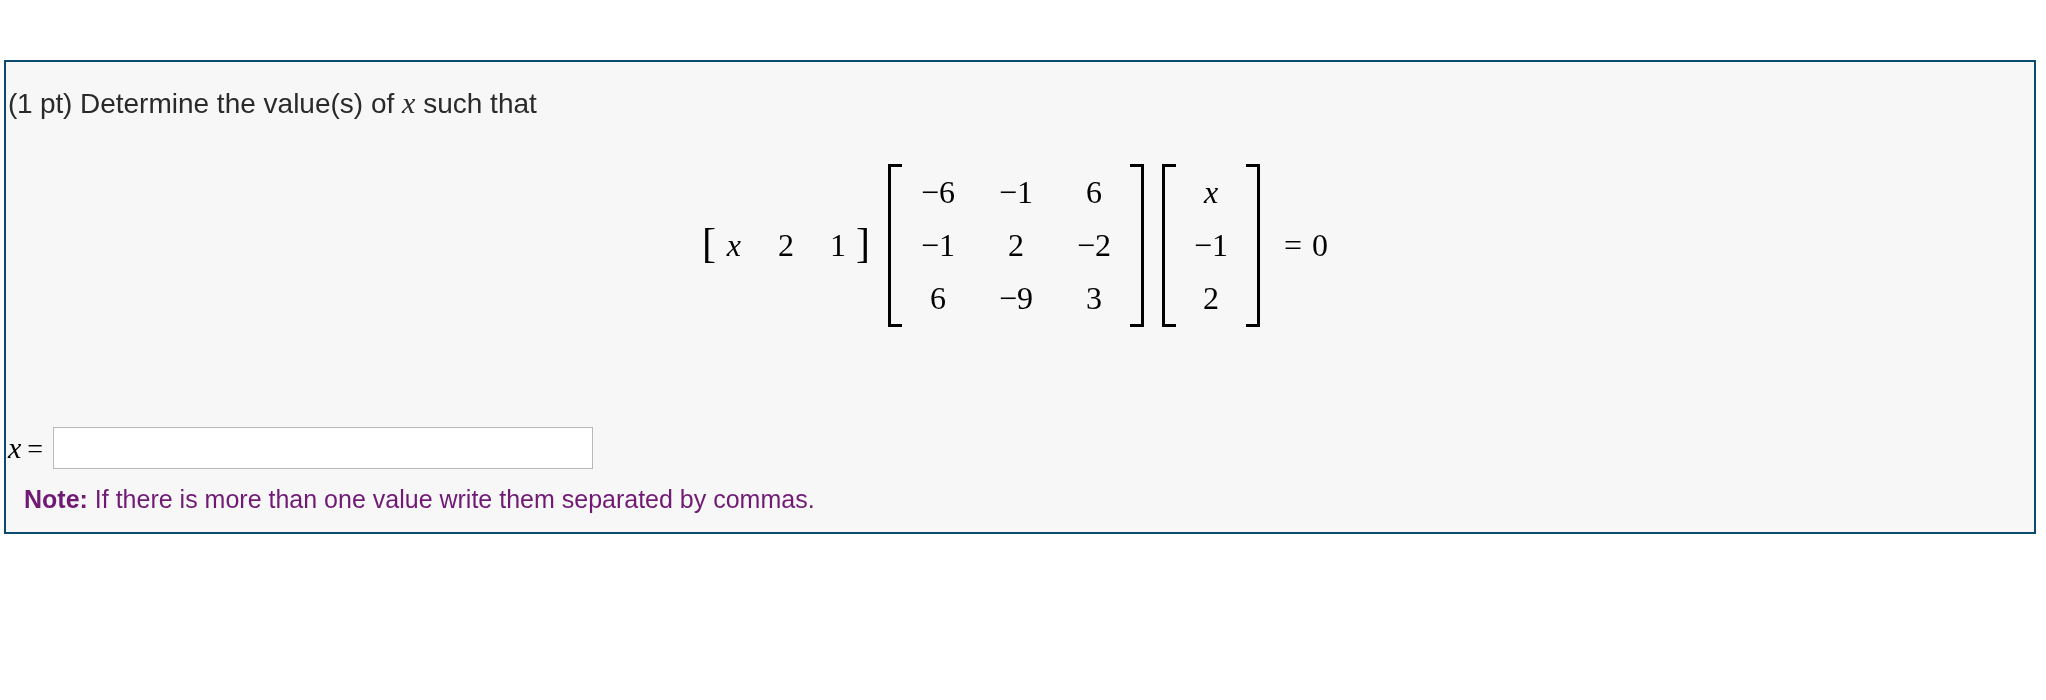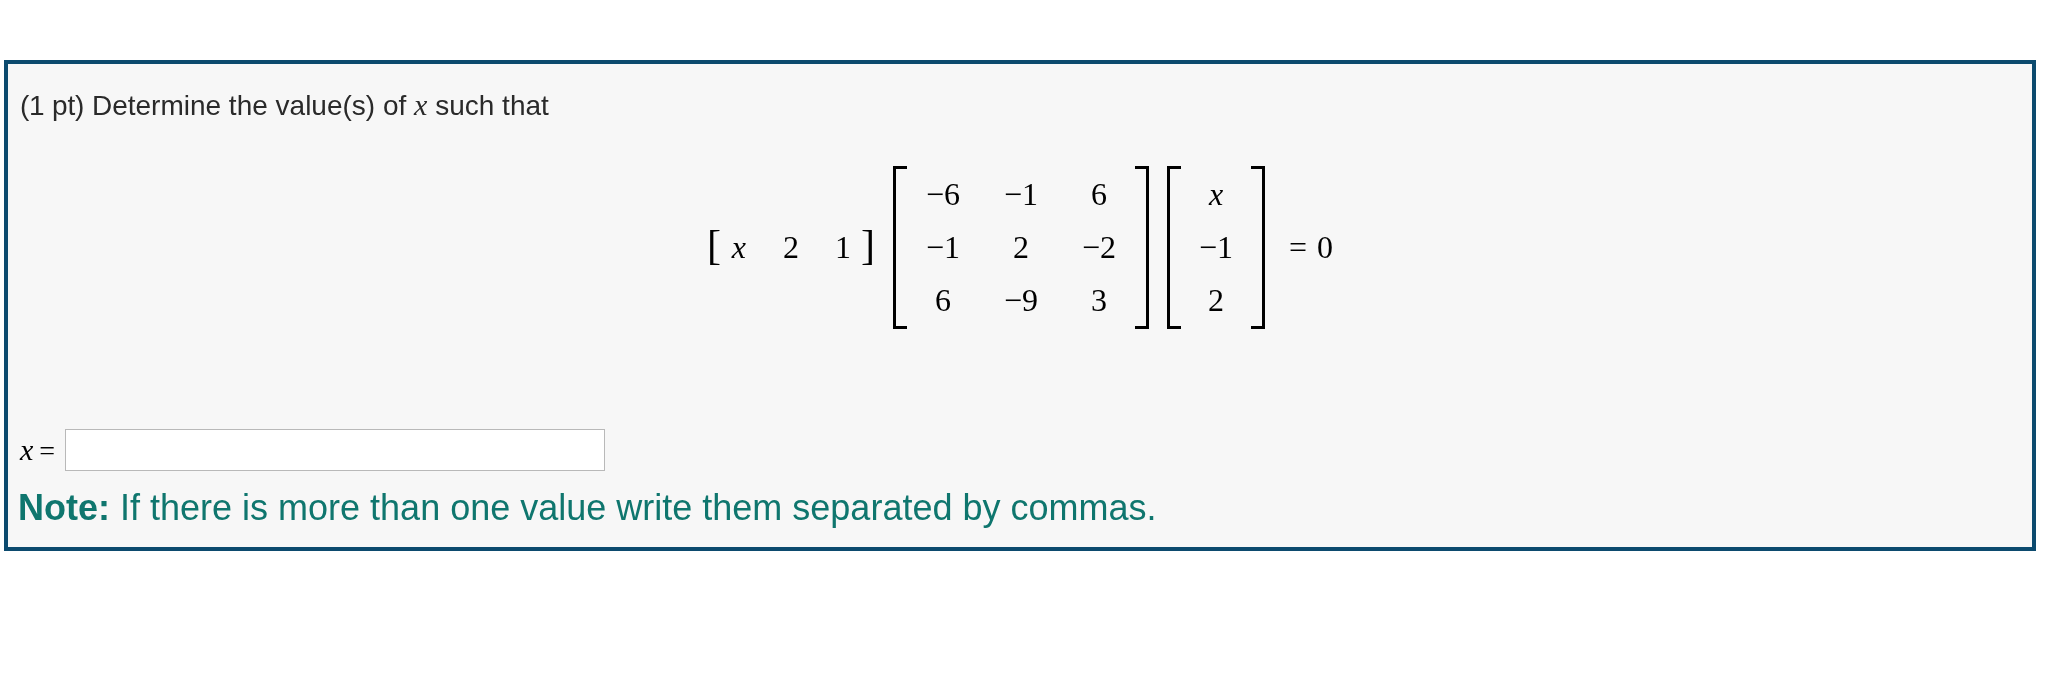--- a/index.html
+++ b/index.html
@@ -11,22 +11,22 @@
       font-family: Arial, Helvetica, sans-serif;
       background: #ffffff;
       width: 2046px;
       height: 700px;
     }
     .problem-container {
       margin-top: 60px;
       margin-left: 4px;
       margin-right: 10px;
       background: #f7f7f7;
-      border: 4px solid #0c4a6e;
-      padding: 24px 10px 18px 10px;
+      border: 2px solid #0c4a6e;
+      padding: 24px 10px 18px 0;
     }
     .prompt-line {
       font-size: 28px;
       color: #2a2a2a;
       margin-bottom: 44px;
       margin-left: 2px;
     }
     .prompt-line .points {
       letter-spacing: -0.2px;
     }
@@ -135,23 +135,23 @@
     }
     .answer-input {
       width: 540px;
       height: 42px;
       border: 1px solid #b9b9b9;
       background: #fff;
       font-size: 22px;
       padding: 0 8px;
     }
     .note-line {
-      font-size: 36px;
-      color: #0f766e;
-      margin-left: 0;
+      font-size: 25px;
+      color: #701a75;
+      margin-left: 18px;
     }
     .note-line .bold {
       font-weight: bold;
     }
   </style>
 </head>
 <body>
 
 <div class="problem-container">
 

